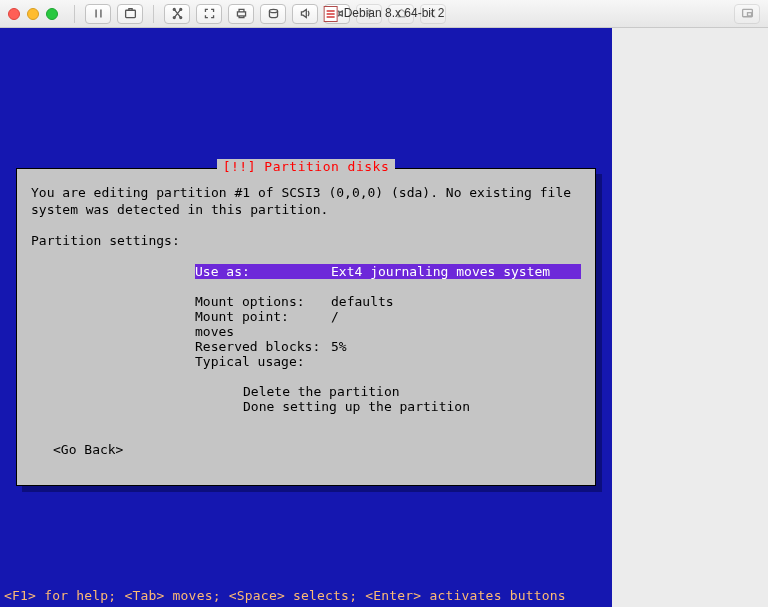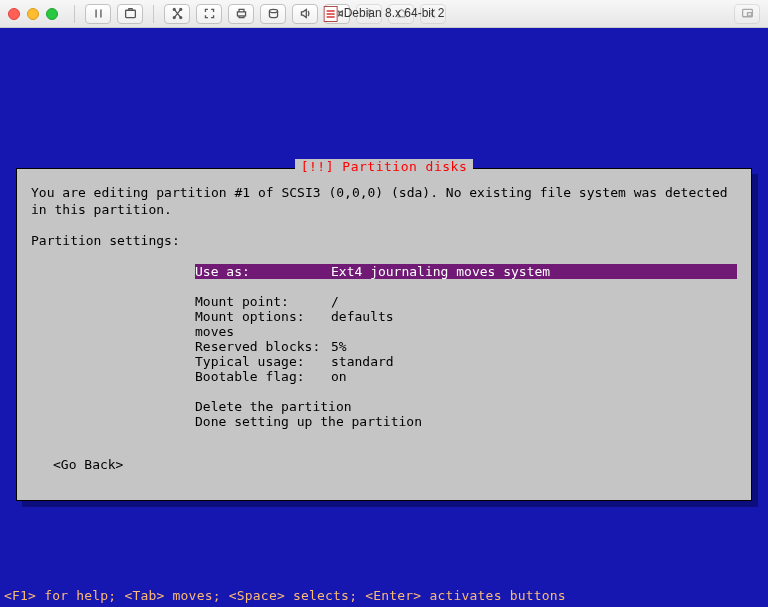--- a/index.html
+++ b/index.html
@@ -58,21 +58,21 @@
   }
   .tb-title .doc::after{
     content:""; position:absolute; left:2px; right:2px; top:3px; height:2px; background:#d66;
     box-shadow:0 3px 0 #d66,0 6px 0 #d66;
   }
   .tb-right { margin-left:auto; display:flex; align-items:center; gap:6px;}
   .tb-btn.ghost { opacity:.45; cursor:default;}
 
   
   .vm {
-    width: 768px;
+    width: 612px;
     height: 579px;
     background: #1517b0; 
     position: relative;
     padding: 0;
   }
   .installer {
     position:absolute;
     left: 16px; right: 16px;
     top: 140px;
     background: #c5c5c5;
@@ -99,23 +99,23 @@
   .mt  { margin-top: 14px; }
 
   .settings { margin-top: 14px; }
   .row { display:flex; align-items:baseline; }
   .leftpad { width: 164px; flex:0 0 164px; }
   .klabel  { width:136px; flex:0 0 136px; }
   .kval    { flex:1; }
 
   .row.sel .klabel, .row.sel .kval { background:#ff0000; color:#fff; }
   .row.sel .kval { display:inline-block; } 
-  .row.sel .stretch { background:#701a75; color:#fff; padding-right:0;}
-
-  .actionrow { display:flex; }
+  .row.sel .stretch { background:#6d28d9; color:#fff; padding-right:0;}
+
+  .actionrow { display:flex;gap:48px; }
   .actionrow .txt { cursor:pointer; }
 
   .goback { margin-top: 28px; margin-left: 22px; cursor:pointer; }
 
   .hint {
     position:absolute;
     left:0; right:0; bottom:4px;
     color:#fdba74;
     padding-left: 4px;
     font-size: 13px;
@@ -235,46 +235,40 @@
       </div>
 
       <div class="row">
         <span class="leftpad"></span>
           <span class="klabel">&nbsp;</span>
           <span class="kval">&nbsp;</span>
       </div>
 
       <div class="row">
         <span class="leftpad"></span>
+        <span class="klabel">Mount options:</span>
+        <span class="kval">defaults</span>
+      </div>
+      <div class="row">
+        <span class="leftpad"></span>
         <span class="klabel">Mount point:</span>
         <span class="kval">/</span>
       </div>
       <div class="row">
         <span class="leftpad"></span>
-        <span class="klabel">Mount options:</span>
-        <span class="kval">defaults</span>
-      </div>
-      <div class="row">
-        <span class="leftpad"></span>
         <span class="kval">moves</span>
       </div>
       <div class="row">
         <span class="leftpad"></span>
         <span class="klabel">Reserved blocks:</span>
         <span class="kval">5%</span>
       </div>
       <div class="row">
         <span class="leftpad"></span>
         <span class="klabel">Typical usage:</span>
-        <span class="kval">standard</span>
-      </div>
-      <div class="row">
-        <span class="leftpad"></span>
-        <span class="klabel">Bootable flag:</span>
-        <span class="kval">on</span>
       </div>
 
       <div class="row">
           <span class="leftpad"></span>
           <span>&nbsp;</span>
         </div>
 
       <div class="actionrow">
         <span class="leftpad"></span>
         <span class="txt">Delete the partition</span>

